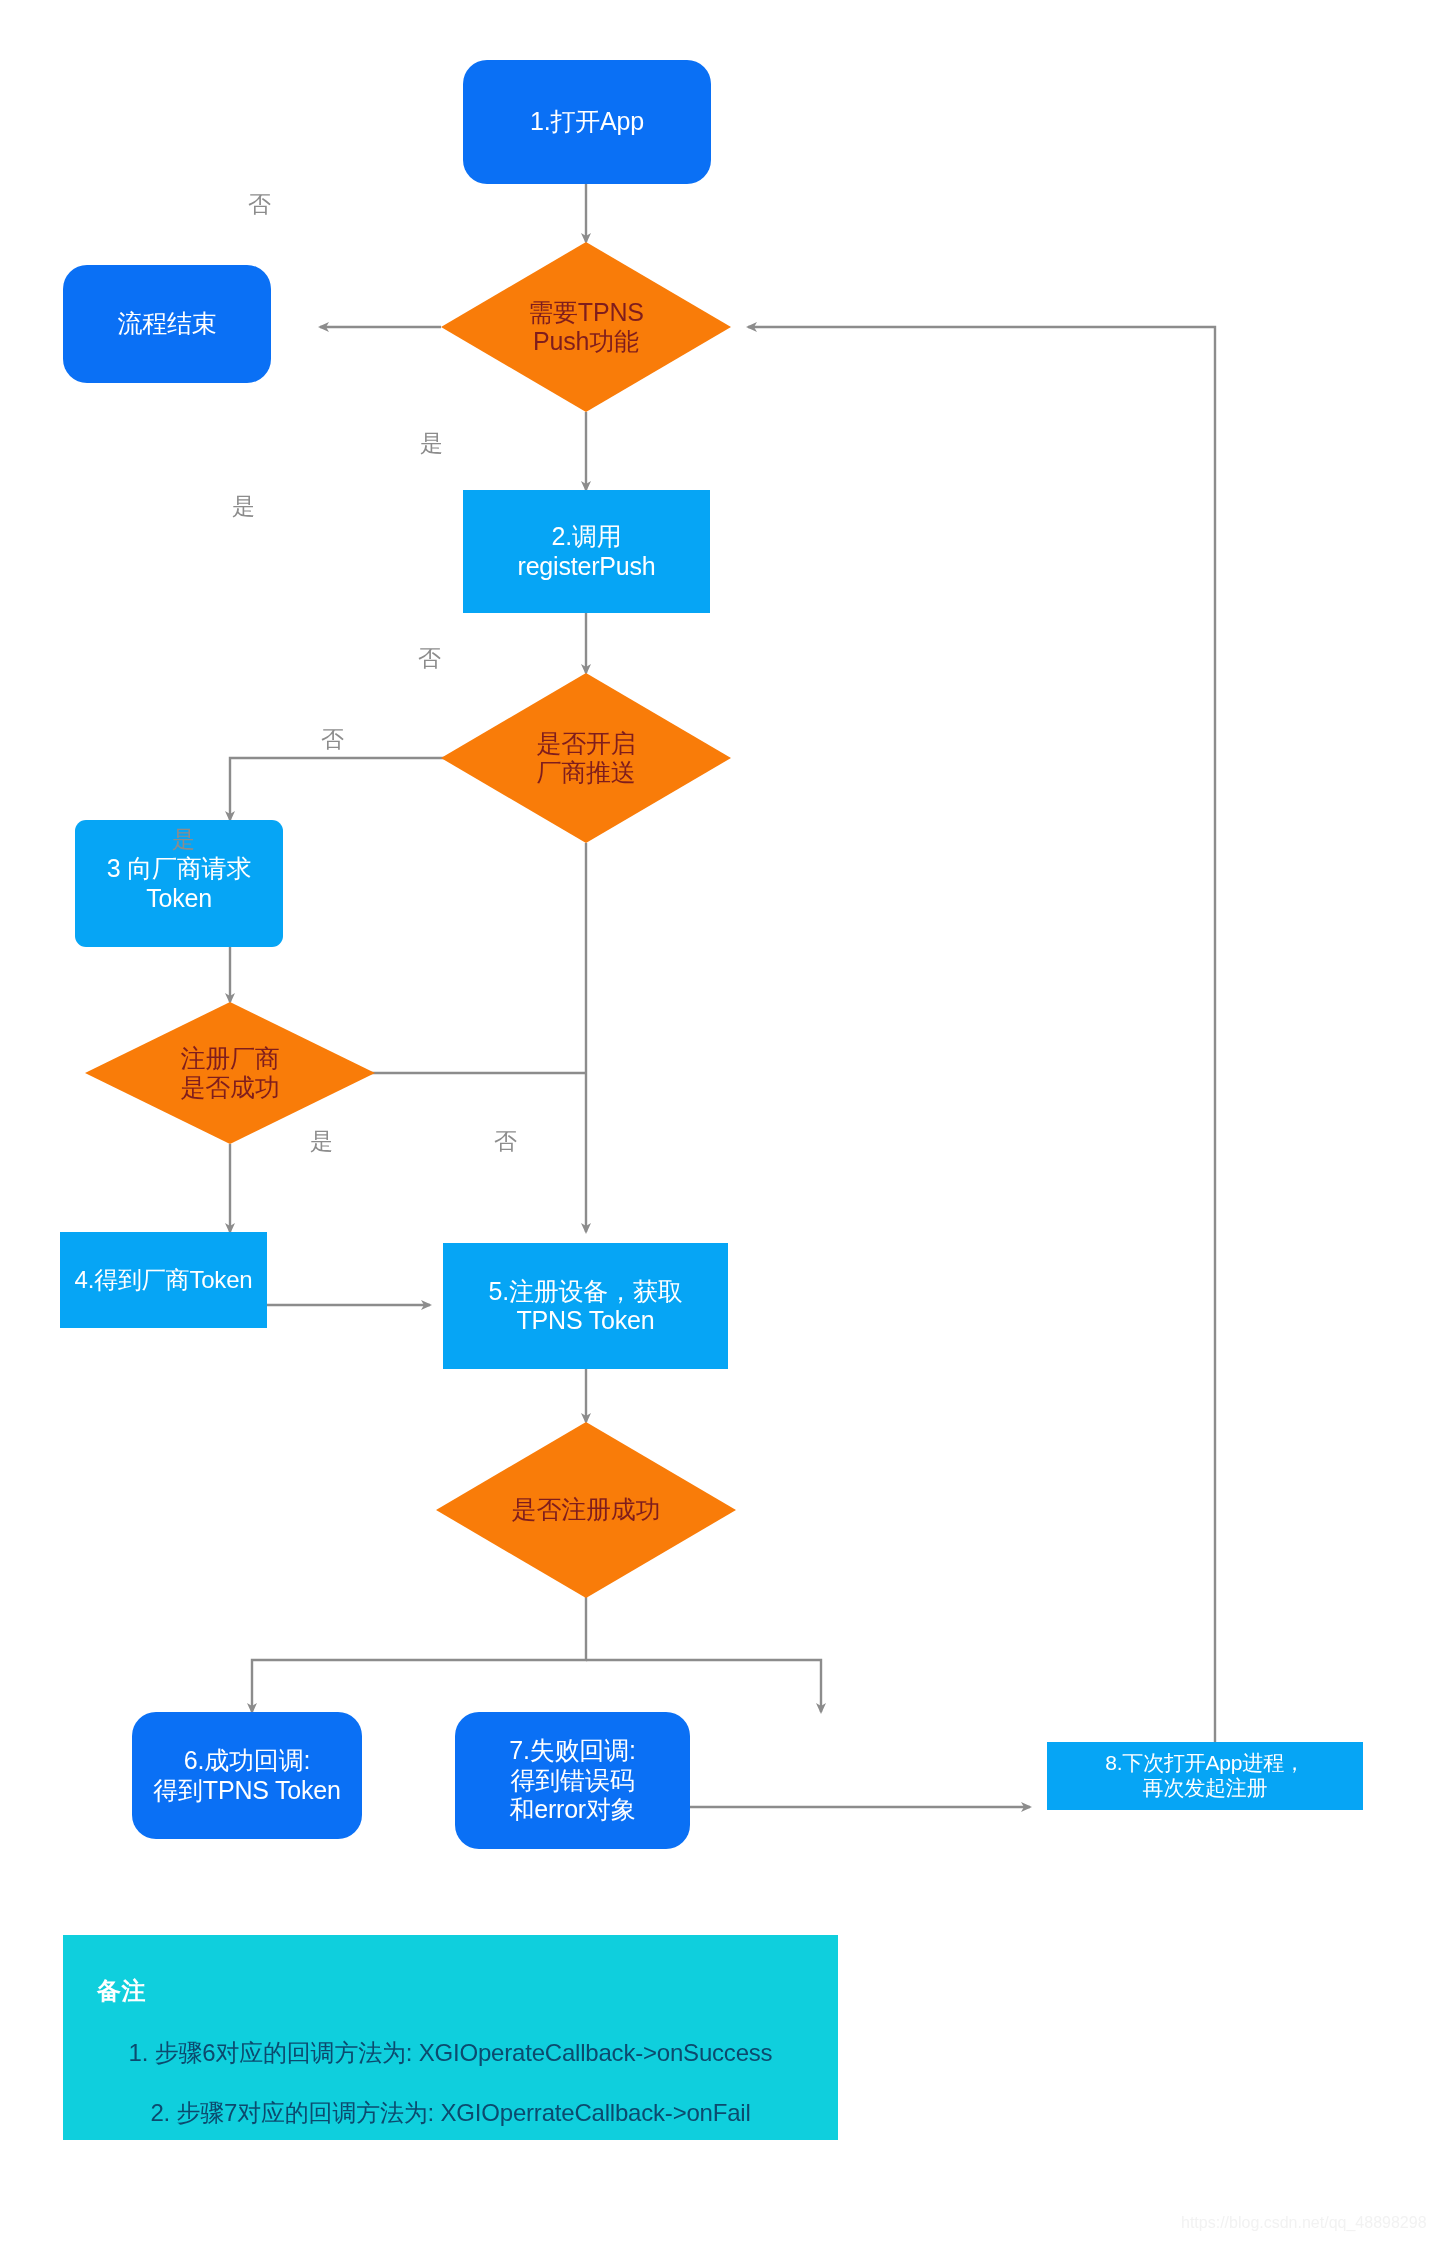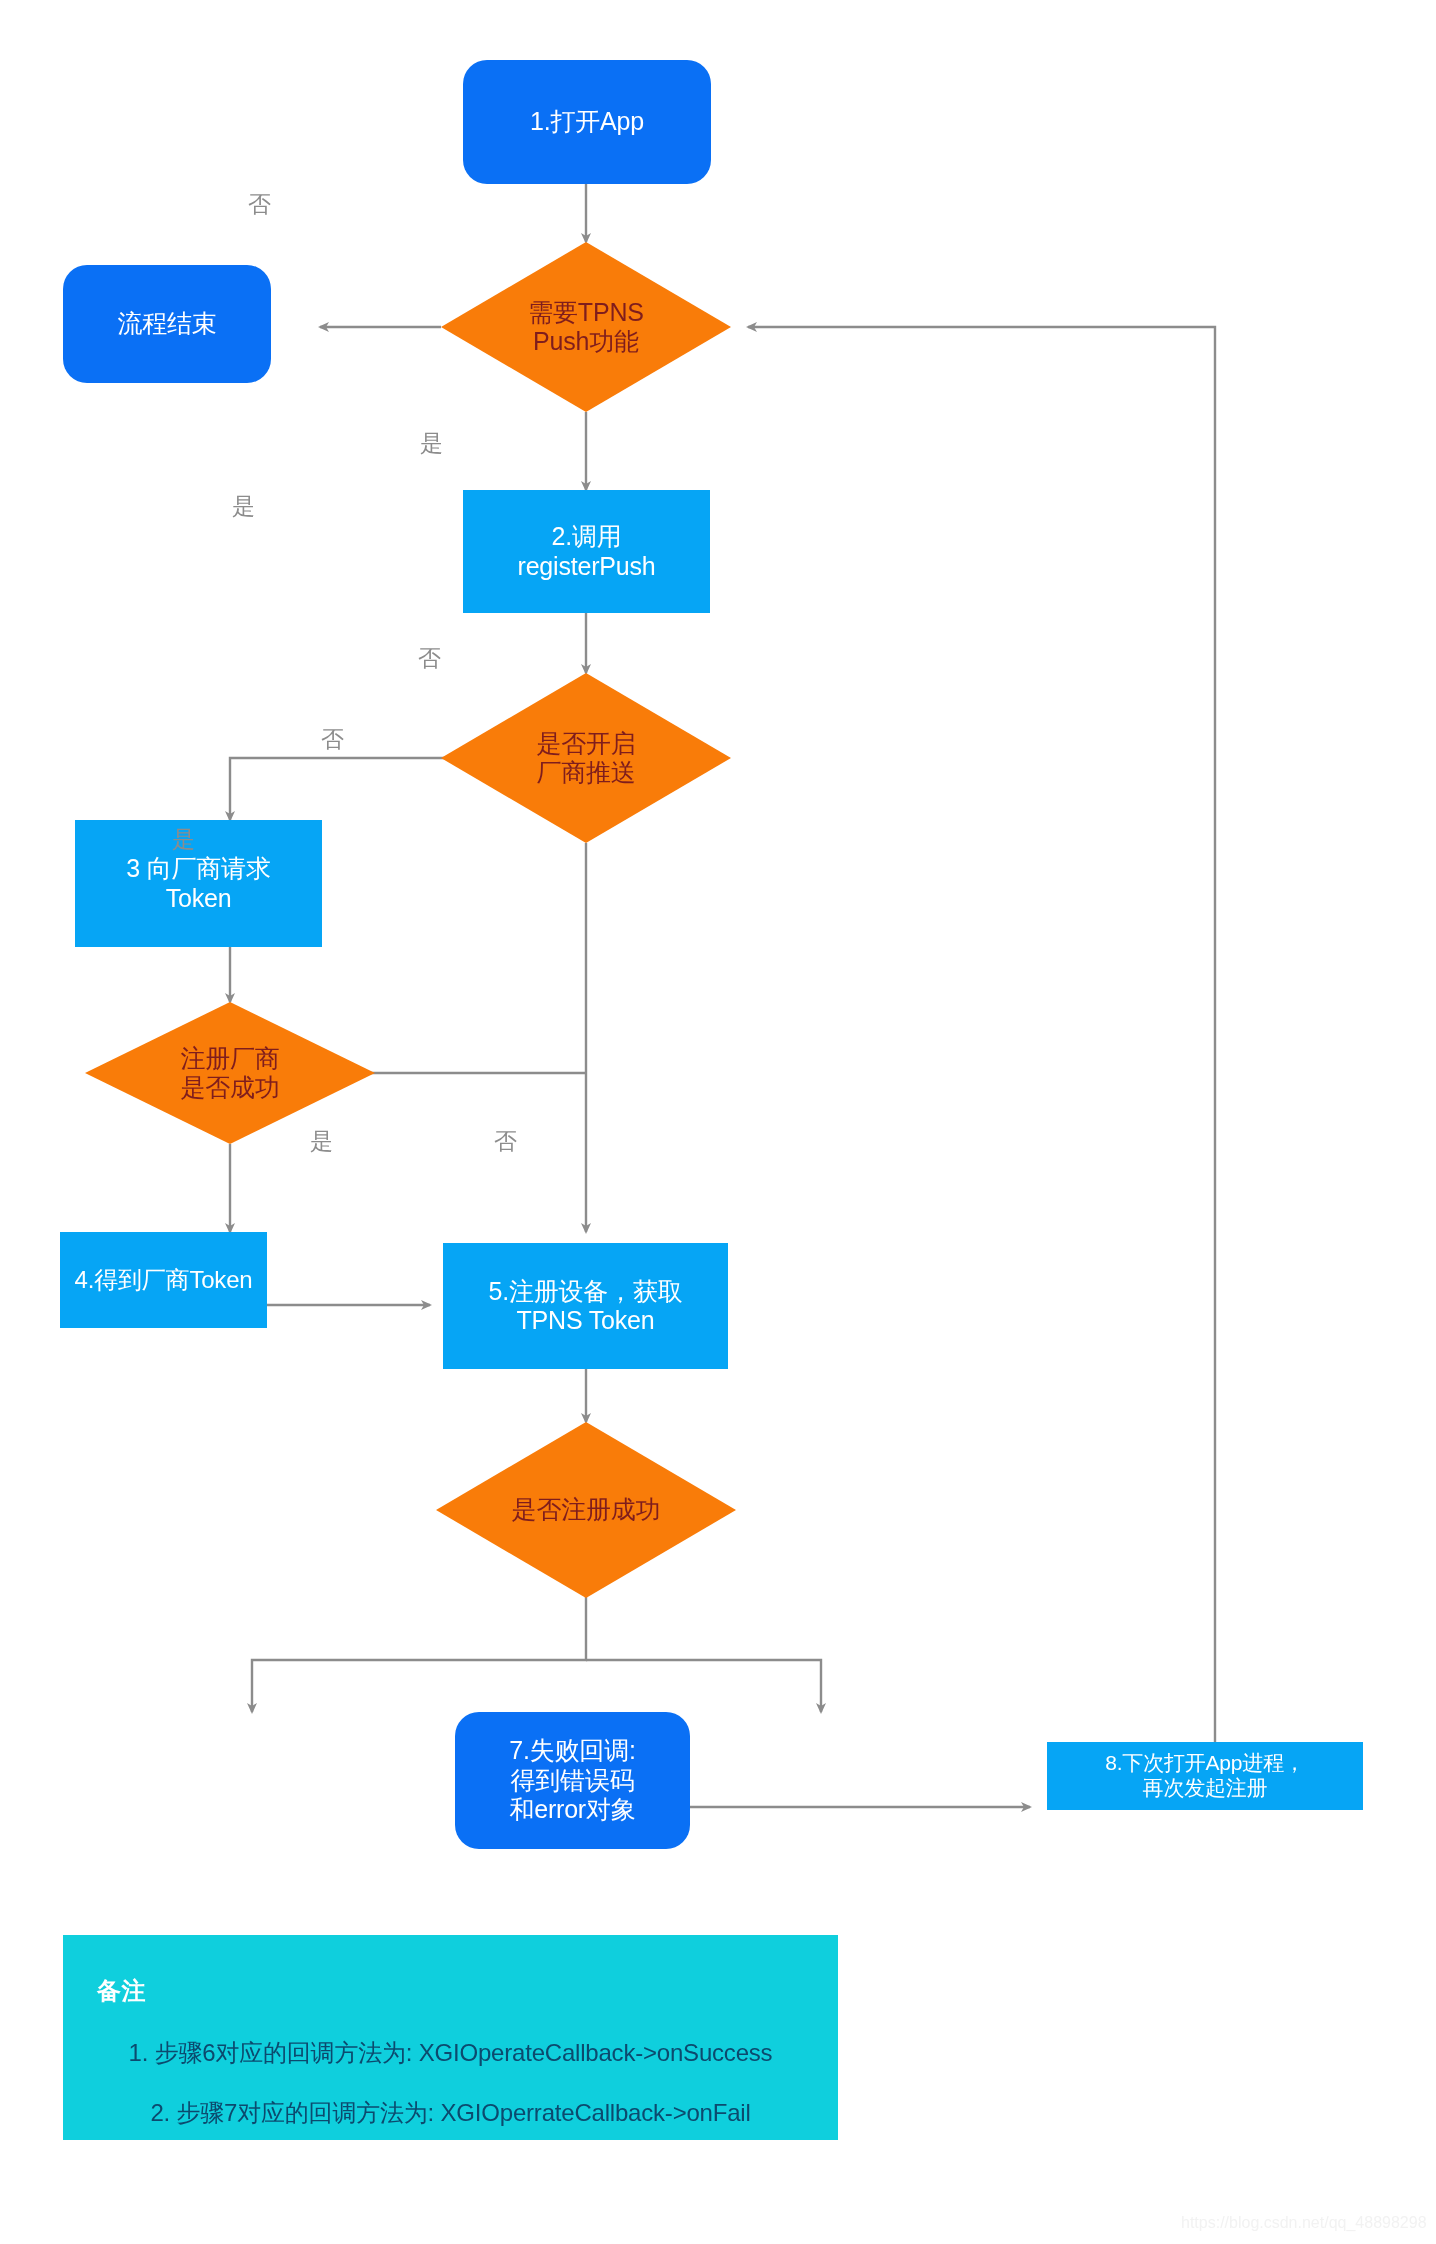--- a/index.html
+++ b/index.html
@@ -173,21 +173,21 @@
   </div>
 
   <div class="diamond-wrap" style="left:441px; top:673px; width:290px; height:170px;">
     <svg width="290" height="170" viewBox="0 0 290 170">
       <polygon points="145,0 290,85 145,170 0,85" fill="#f97c09"></polygon>
     </svg>
     <div class="diamond-label">是否开启
 厂商推送</div>
   </div>
 
-  <div class="node rect-light" style="left:75px; top:820px; width:247px; height:127px;">
+  <div class="node rect-light" style="left:75px; top:820px; width:208px; height:127px;border-radius:11px;">
     <span>3 向厂商请求
 Token</span>
   </div>
 
   <div class="diamond-wrap" style="left:85px; top:1002px; width:290px; height:142px;">
     <svg width="290" height="142" viewBox="0 0 290 142">
       <polygon points="145,0 290,71 145,142 0,71" fill="#f97c09"></polygon>
     </svg>
     <div class="diamond-label">注册厂商
 是否成功</div>
@@ -202,20 +202,24 @@
 TPNS Token</span>
   </div>
 
   <div class="diamond-wrap" style="left:436px; top:1422px; width:300px; height:176px;">
     <svg width="300" height="176" viewBox="0 0 300 176">
       <polygon points="150,0 300,88 150,176 0,88" fill="#f97c09"></polygon>
     </svg>
     <div class="diamond-label">是否注册成功</div>
   </div>
 
+  <div class="node rounded-dark" style="left:132px; top:1712px; width:230px; height:127px;">
+    <span>6.成功回调:
+得到TPNS Token</span>
+  </div>
 
   <div class="node rounded-dark" style="left:455px; top:1712px; width:235px; height:137px;">
     <span>7.失败回调:
 得到错误码
 和error对象</span>
   </div>
 
   <div class="node rect-light" style="left:1047px; top:1742px; width:316px; height:68px; font-size:21px;">
     <span>8.下次打开App进程，
 再次发起注册</span>

